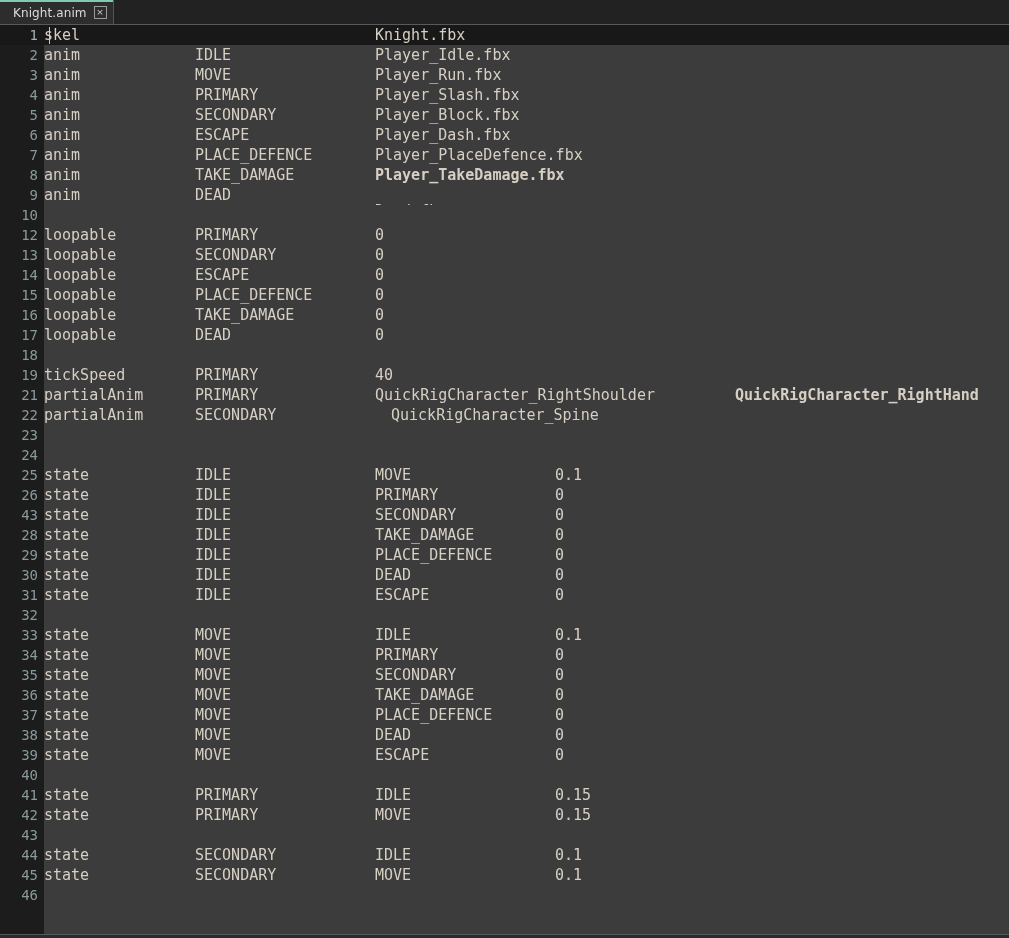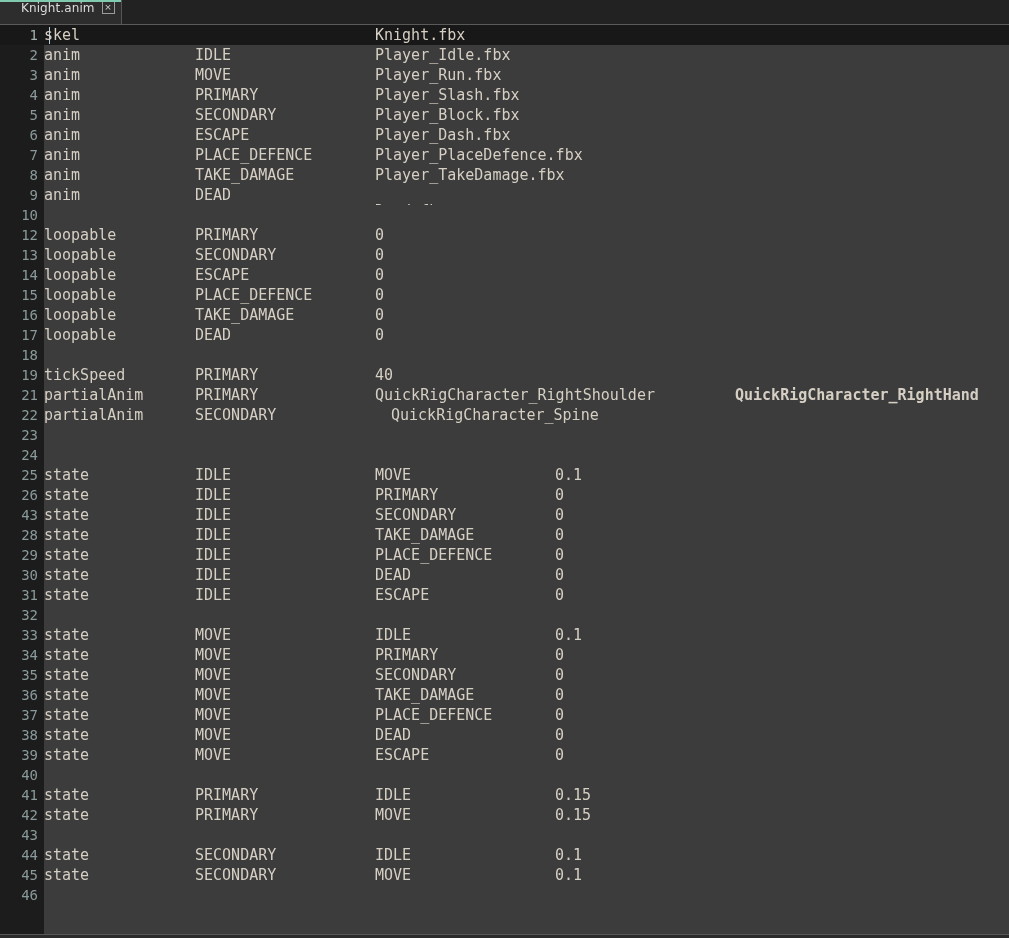--- a/index.html
+++ b/index.html
@@ -31,21 +31,22 @@
     align-items: flex-end;
     flex: 0 0 25px;
     position: relative;
     border-bottom: 1px solid #5a5a5a;
   }
   .tab {
     height: 25px;
     background: #2b2b2b;
     border-right: 1px solid #555;
     display: flex;
-    padding: 0 6px 0 21px;
+    align-items: center;
+    padding: 0 6px 0 13px;
     position: relative;
     cursor: pointer;
   }
   .tab.active { background: #2d2d2d; }
   .tab-accent {
     position: absolute;
     top: 0; left: 0; right: 0;
     height: 3px;
     background: #80cbb0;
   }
@@ -165,21 +166,21 @@
   <div class="editor">
     <div class="gutter-bg"></div>
     <div class="code-area" id="code-area">
         <div class="line current"><div class="ln">1</div><div class="content"><span class="caret"></span><span class="col" style="left: 0px;">skel</span><span class="col" style="left: 331px;">Knight.fbx</span></div></div>
         <div class="line"><div class="ln">2</div><div class="content"><span class="col" style="left: 0px;">anim</span><span class="col" style="left: 151px;">IDLE</span><span class="col" style="left: 331px;">Player_Idle.fbx</span></div></div>
         <div class="line"><div class="ln">3</div><div class="content"><span class="col" style="left: 0px;">anim</span><span class="col" style="left: 151px;">MOVE</span><span class="col" style="left: 331px;">Player_Run.fbx</span></div></div>
         <div class="line"><div class="ln">4</div><div class="content"><span class="col" style="left: 0px;">anim</span><span class="col" style="left: 151px;">PRIMARY</span><span class="col" style="left: 331px;">Player_Slash.fbx</span></div></div>
         <div class="line"><div class="ln">5</div><div class="content"><span class="col" style="left: 0px;">anim</span><span class="col" style="left: 151px;">SECONDARY</span><span class="col" style="left: 331px;">Player_Block.fbx</span></div></div>
         <div class="line"><div class="ln">6</div><div class="content"><span class="col" style="left: 0px;">anim</span><span class="col" style="left: 151px;">ESCAPE</span><span class="col" style="left: 331px;">Player_Dash.fbx</span></div></div>
         <div class="line"><div class="ln">7</div><div class="content"><span class="col" style="left: 0px;">anim</span><span class="col" style="left: 151px;">PLACE_DEFENCE</span><span class="col" style="left: 331px;">Player_PlaceDefence.fbx</span></div></div>
-        <div class="line"><div class="ln">8</div><div class="content"><span class="col" style="left: 0px;">anim</span><span class="col" style="left: 151px;">TAKE_DAMAGE</span><span class="col" style="left: 331px;">Player_TakeDamage.fbx</span></div></div>
+        <div class="line"><div class="ln">8</div><div class="content"><span class="col" style="left: 0px;">anim</span><span class="col" style="left: 151px;">TAKE_DAMAGE</span><span class="col" style="left: 331px; font-weight: bold;">Player_TakeDamage.fbx</span></div></div>
         <div class="line"><div class="ln">9</div><div class="content"><span class="col" style="left: 0px;">anim</span><span class="col" style="left: 151px;">DEAD</span><span class="col" style="left: 331px; margin-top: 16px;">Dead.fbx</span></div></div>
         <div class="line"><div class="ln">10</div><div class="content"></div></div>
         <div class="line"><div class="ln">12</div><div class="content"><span class="col" style="left: 0px;">loopable</span><span class="col" style="left: 151px;">PRIMARY</span><span class="col" style="left: 331px;">0</span></div></div>
         <div class="line"><div class="ln">13</div><div class="content"><span class="col" style="left: 0px;">loopable</span><span class="col" style="left: 151px;">SECONDARY</span><span class="col" style="left: 331px;">0</span></div></div>
         <div class="line"><div class="ln">14</div><div class="content"><span class="col" style="left: 0px;">loopable</span><span class="col" style="left: 151px;">ESCAPE</span><span class="col" style="left: 331px;">0</span></div></div>
         <div class="line"><div class="ln">15</div><div class="content"><span class="col" style="left: 0px;">loopable</span><span class="col" style="left: 151px;">PLACE_DEFENCE</span><span class="col" style="left: 331px;">0</span></div></div>
         <div class="line"><div class="ln">16</div><div class="content"><span class="col" style="left: 0px;">loopable</span><span class="col" style="left: 151px;">TAKE_DAMAGE</span><span class="col" style="left: 331px;">0</span></div></div>
         <div class="line"><div class="ln">17</div><div class="content"><span class="col" style="left: 0px;">loopable</span><span class="col" style="left: 151px;">DEAD</span><span class="col" style="left: 331px;">0</span></div></div>
         <div class="line"><div class="ln">18</div><div class="content"></div></div>
         <div class="line"><div class="ln">19</div><div class="content"><span class="col" style="left: 0px;">tickSpeed</span><span class="col" style="left: 151px;">PRIMARY</span><span class="col" style="left: 331px;">40</span></div></div>

